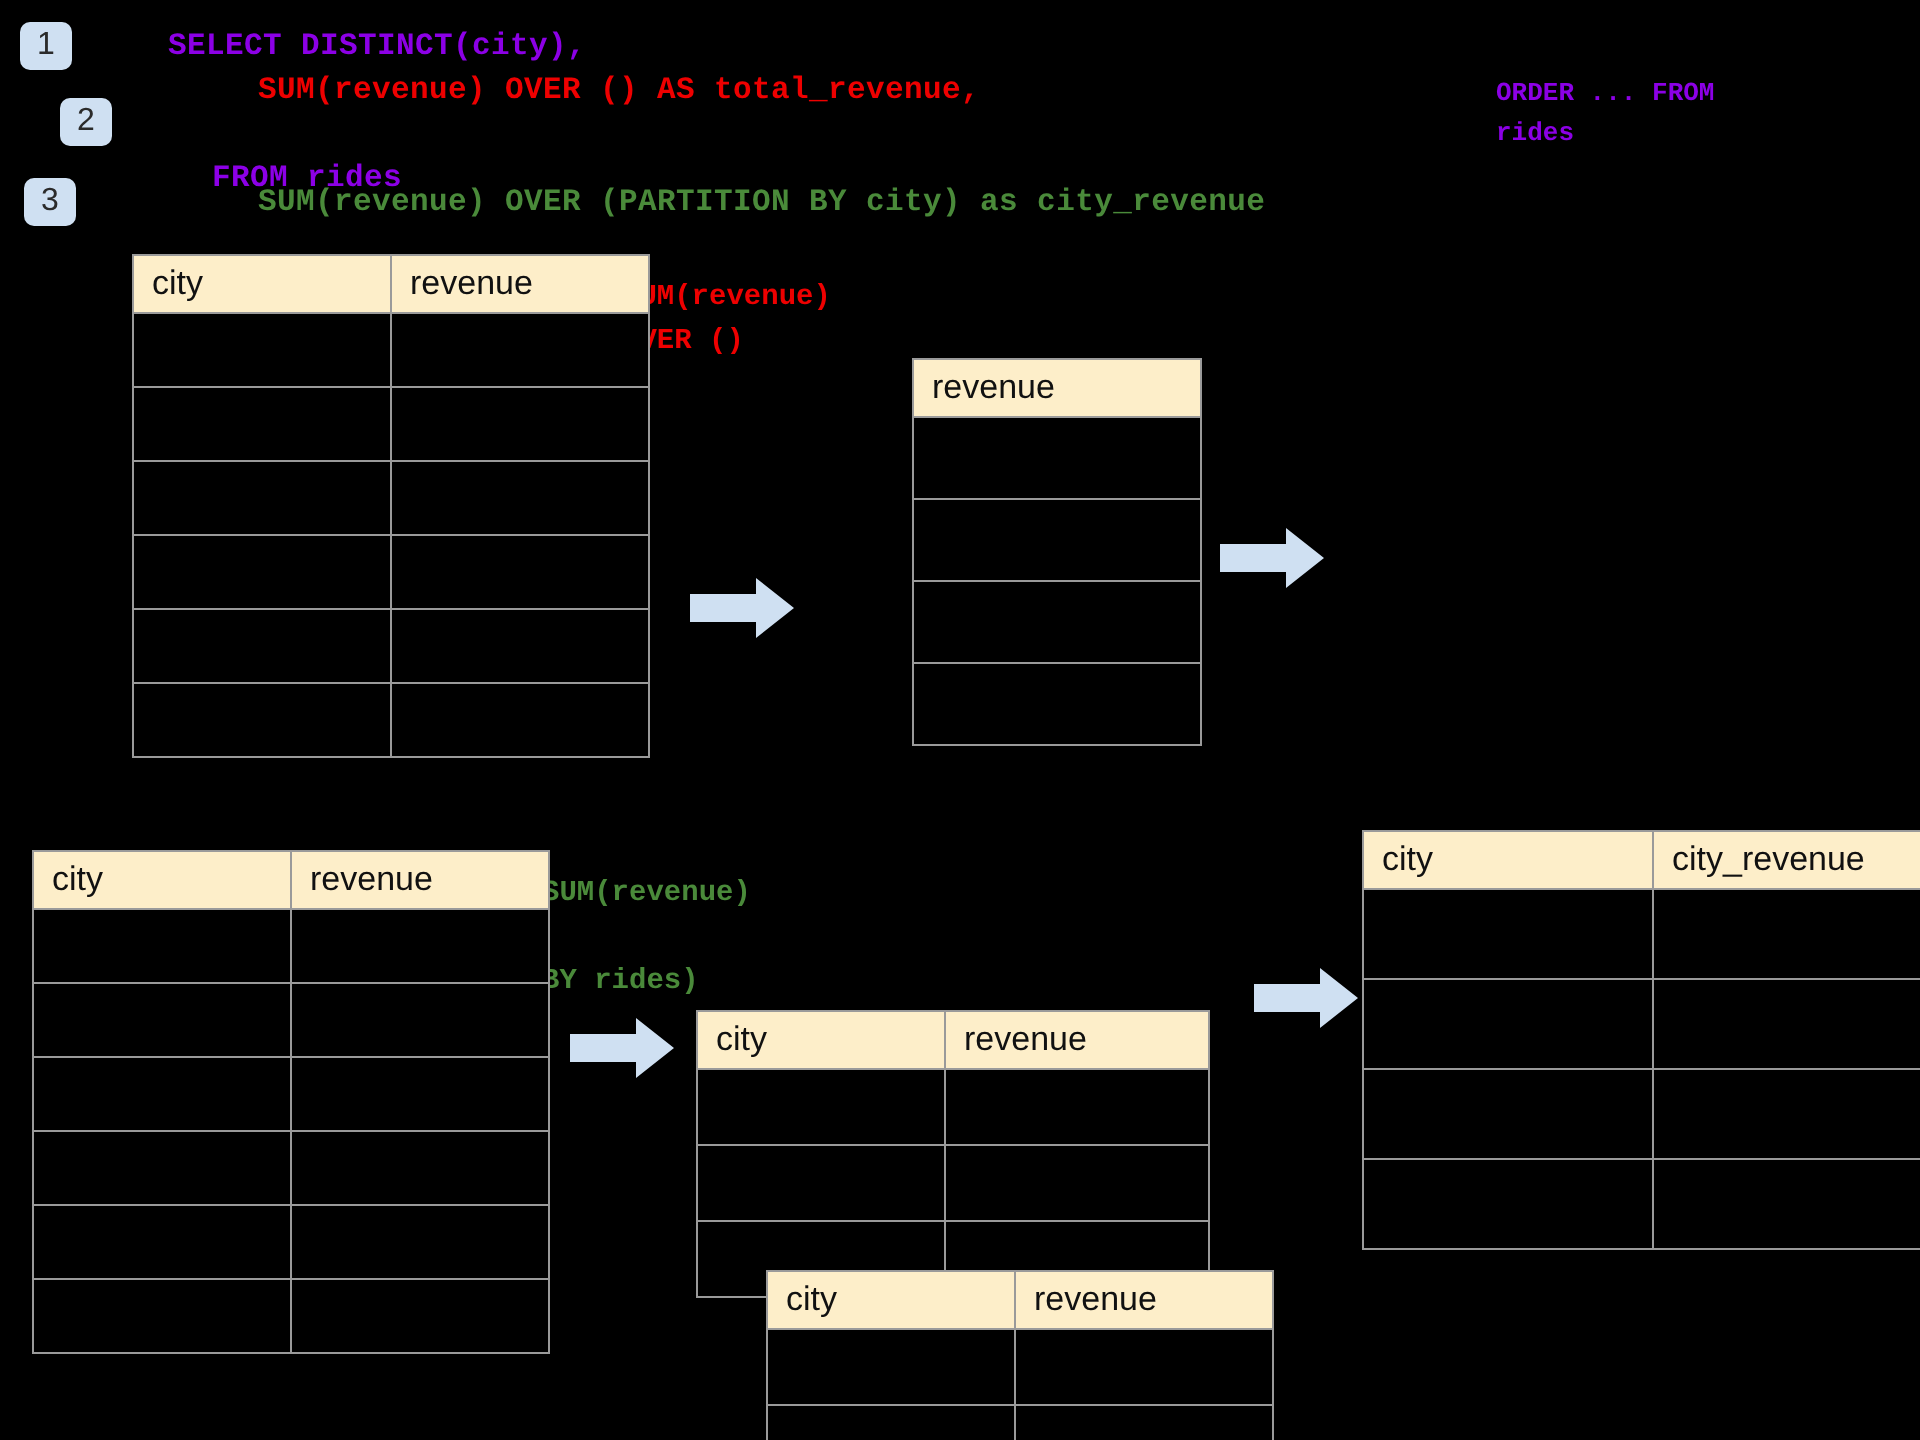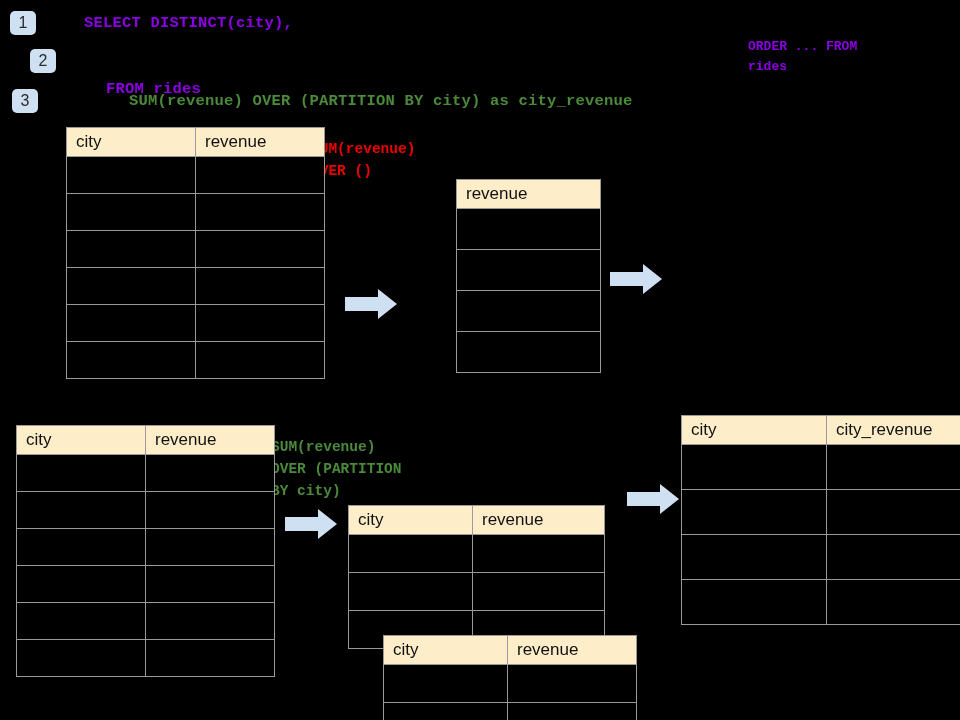--- a/index.html
+++ b/index.html
@@ -96,32 +96,32 @@
 </head>
 <body>
 
 <div id="canvas">
 
   <div class="badge" style="left:10px; top:11px;">1</div>
   <div class="badge" style="left:30px; top:49px;">2</div>
   <div class="badge" style="left:12px; top:89px;">3</div>
 
   <div class="code code-purple" style="left:84px; top:12px;">SELECT DISTINCT(city),</div>
+  <div class="code code-red" style="left:129px; top:34px;">SUM(revenue) OVER () AS total_revenue,</div>
   <div class="code code-green" style="left:129px; top:56px;">SUM(revenue) OVER (PARTITION BY city) as city_revenue</div>
   <div class="code code-purple" style="left:106px; top:78px;text-align:right;">FROM rides</div>
 
   <div class="sidecode" style="left:748px; top:37px;">ORDER ... FROM</div>
   <div class="sidecode" style="left:748px; top:57px;">rides</div>
 
   <div class="note note-red" style="left:311px; top:138px;">SUM(revenue)</div>
   <div class="note note-red" style="left:311px; top:160px;">OVER ()</div>
 
   <div class="note note-green" style="left:271px; top:436px;">SUM(revenue)</div>
-  <div class="note note-green" style="left:271px; top:458px;">OVER (PARTITION</div>
-  <div class="note note-green" style="left:271px; top:480px;">BY city)</div>
+  <div class="note note-green" style="left:271px; top:480px;">BY rides)</div>
 
   <table class="tbl" style="left:66px; top:127px; width:238px;">
     <tbody>
         <tr>
       <td class="hd" style="width:119px;">city</td>
       <td class="hd" style="width:119px;">revenue</td>
     </tr>
     <tr>
           <td style="height:36px"></td>
           <td></td>

